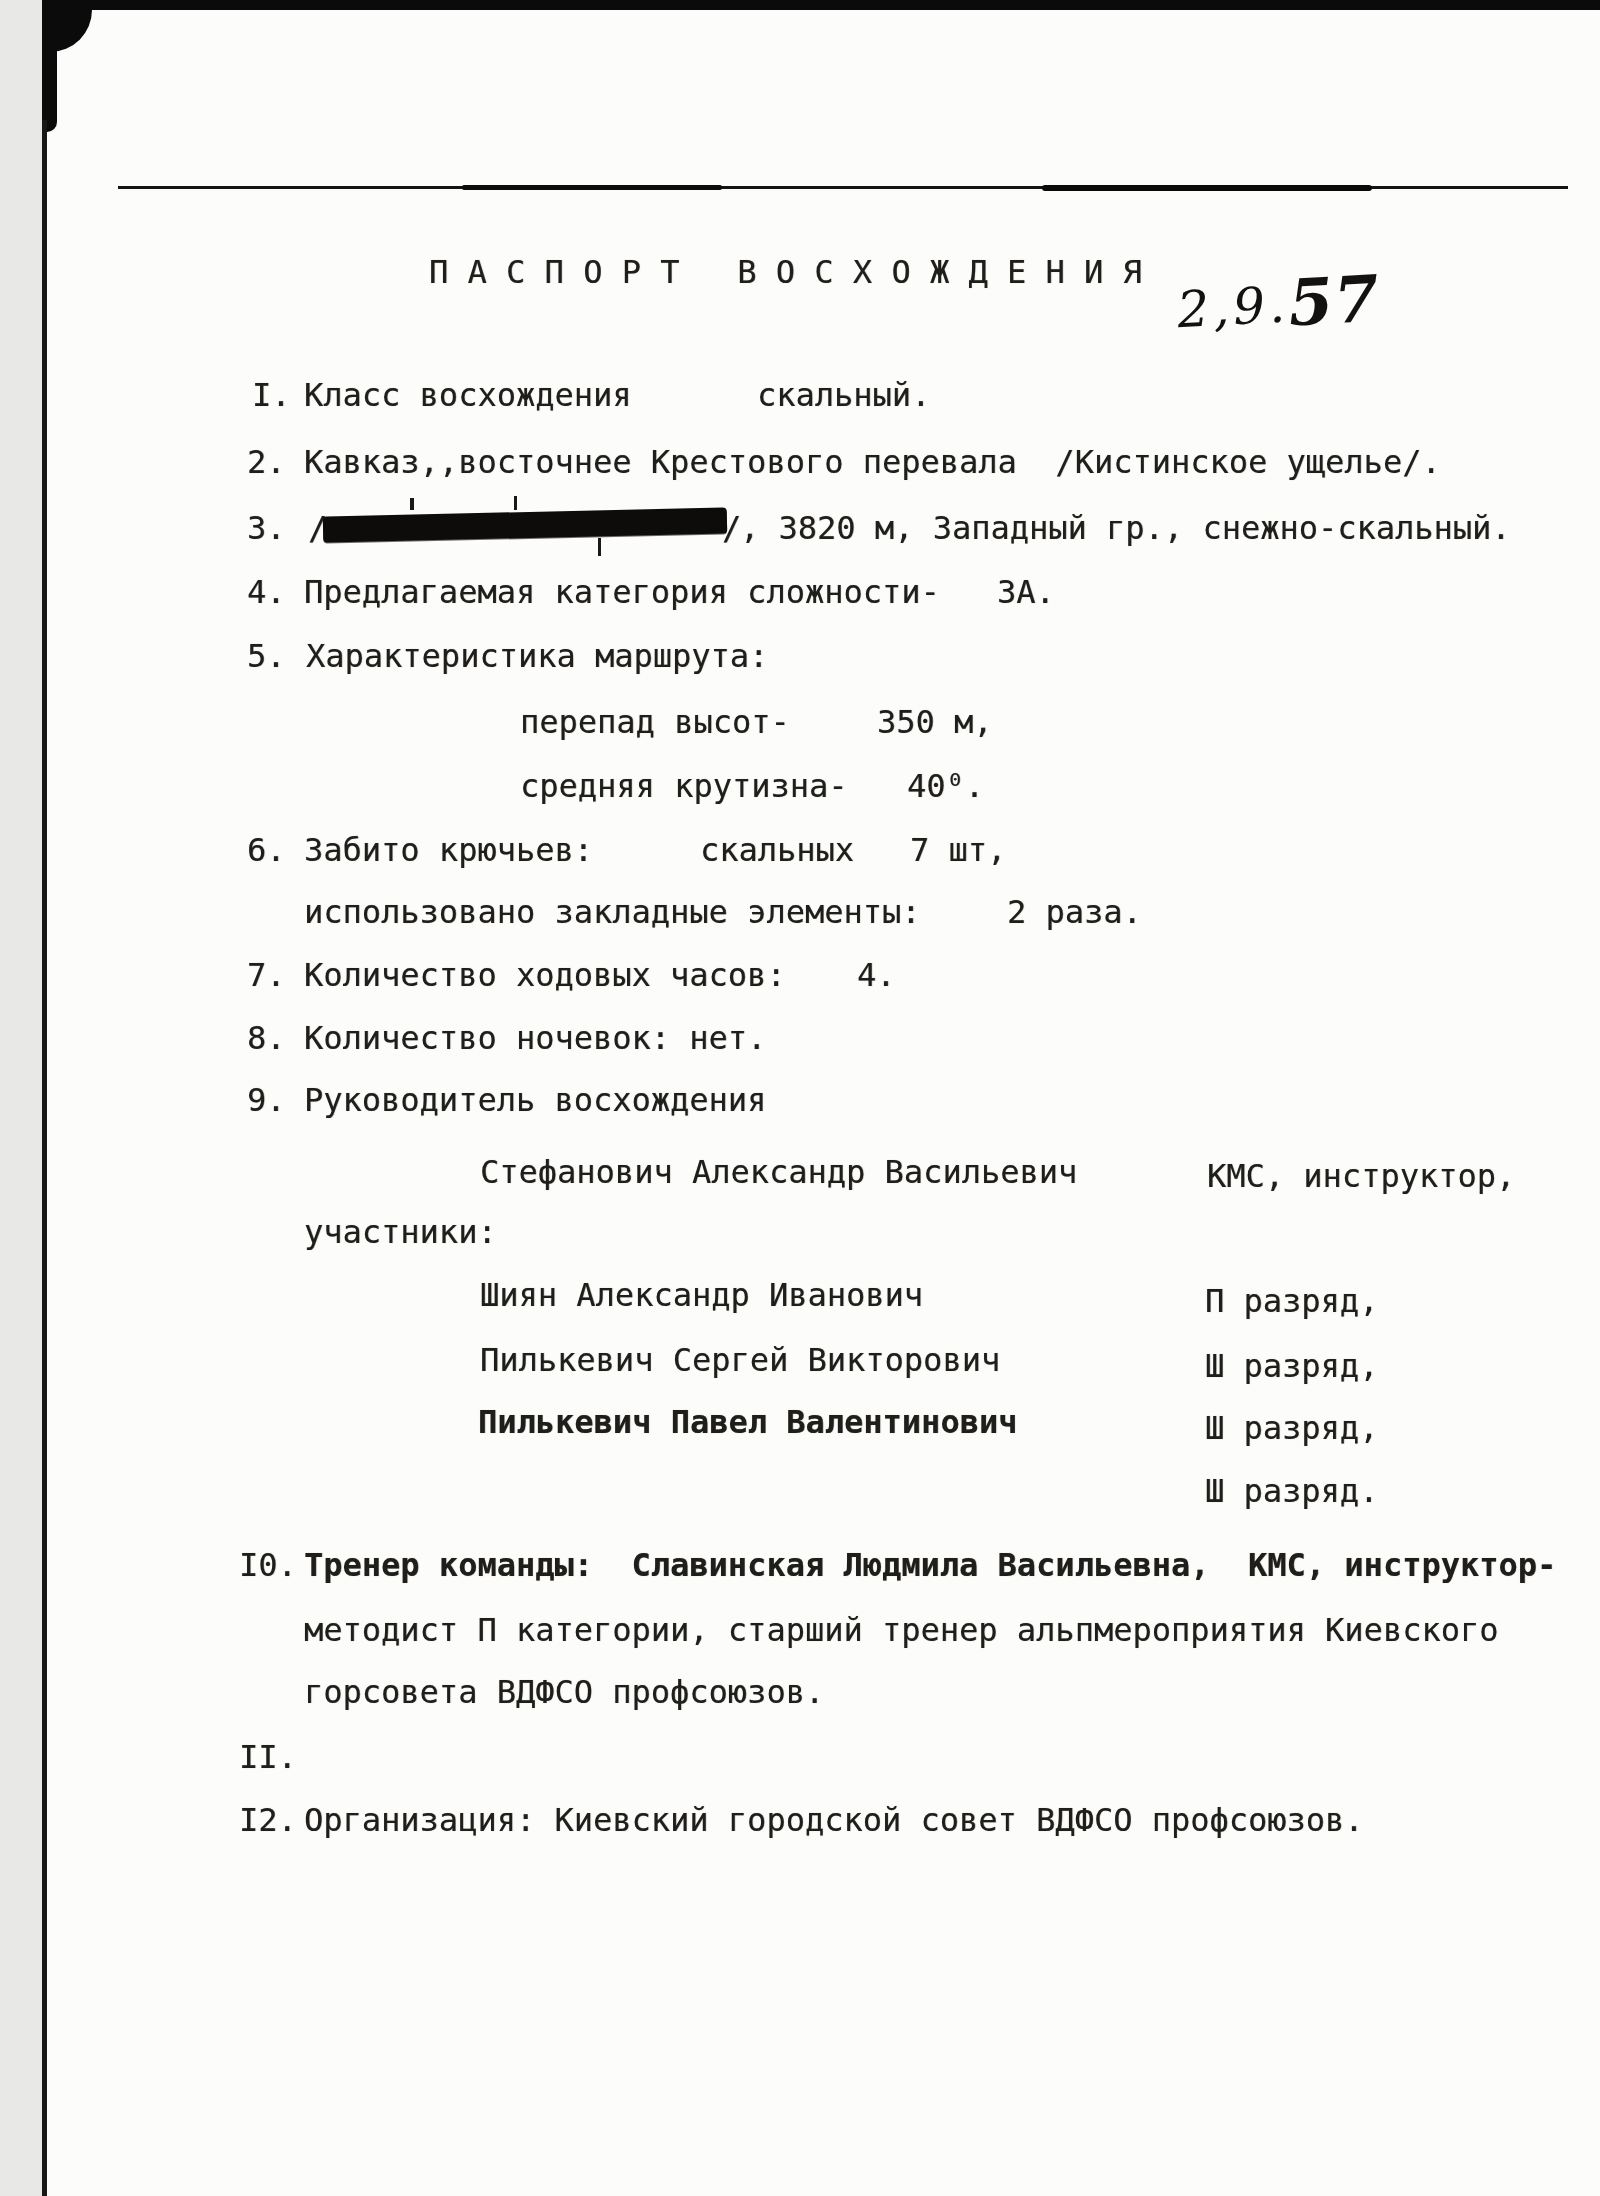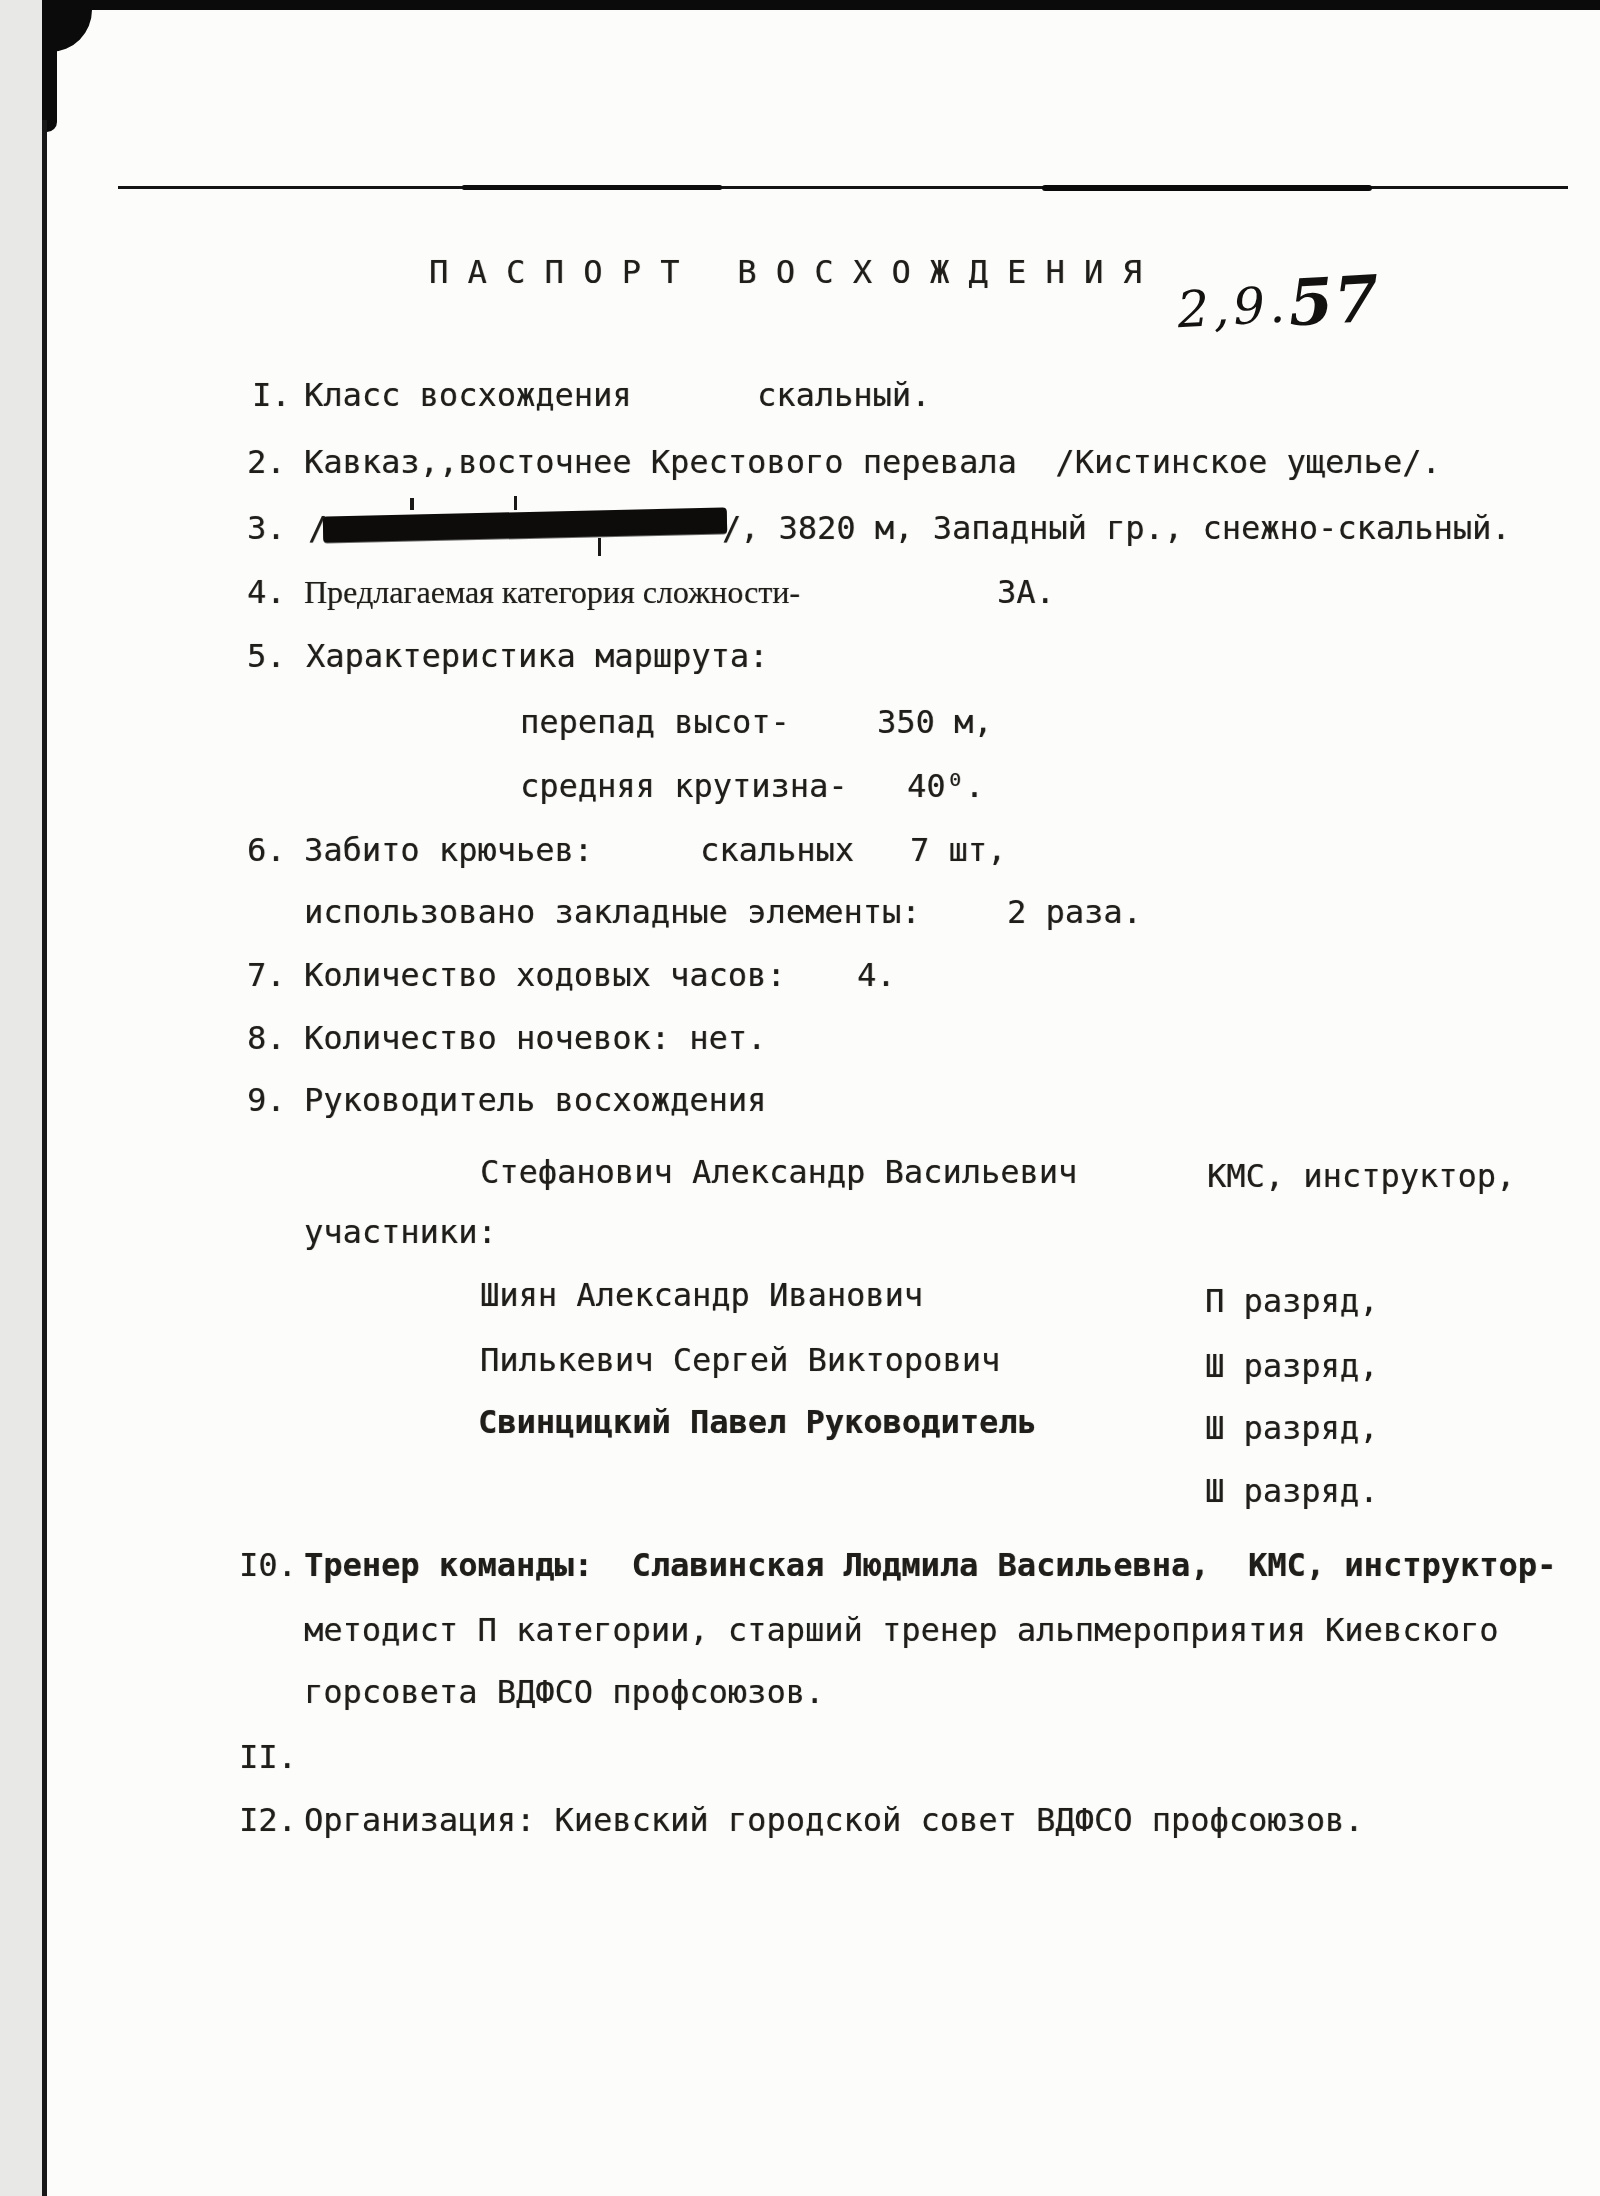--- a/index.html
+++ b/index.html
@@ -89,21 +89,21 @@
   <span class="tw" style="left:205px;top:508px;">3.</span>
   <span class="tw" style="left:266px;top:508px;">/</span>
   <div class="redaction-bar"></div>
   <div class="redaction-remnant" style="left:368px;top:498px;width:4px;height:12px;"></div>
   <div class="redaction-remnant" style="left:472px;top:496px;width:3px;height:14px;"></div>
   <div class="redaction-remnant" style="left:556px;top:538px;width:3px;height:18px;"></div>
   <span class="tw" style="left:680px;top:508px;">/</span>
   <span class="tw" style="left:698px;top:508px;">, 3820 м, Западный гр., снежно-скальный.</span>
 
   <span class="tw" style="left:205px;top:572px;">4.</span>
-  <span class="tw" style="left:262px;top:572px;font-family:Liberation Serif, serif;">Предлагаемая категория сложности-</span>
+  <span class="tw" style="left:262px;top:572px;">Предлагаемая категория сложности-</span>
   <span class="tw" style="left:955px;top:572px;">ЗА.</span>
 
   <span class="tw" style="left:205px;top:636px;">5.</span>
   <span class="tw" style="left:264px;top:636px;">Характеристика маршрута:</span>
   <span class="tw" style="left:478px;top:702px;">перепад высот-</span>
   <span class="tw" style="left:835px;top:702px;">350 м,</span>
   <span class="tw" style="left:478px;top:766px;">средняя крутизна-</span>
   <span class="tw" style="left:865px;top:766px;">40⁰.</span>
 
   <span class="tw" style="left:205px;top:830px;">6.</span>
@@ -127,21 +127,21 @@
   <span class="tw" style="left:1165px;top:1156px;">КМС, инструктор,</span>
 
   <span class="tw" style="left:262px;top:1212px;">участники:</span>
 
   <span class="tw" style="left:438px;top:1275px;">Шиян Александр Иванович</span>
   <span class="tw" style="left:1163px;top:1281px;">П разряд,</span>
 
   <span class="tw" style="left:438px;top:1340px;">Пилькевич Сергей Викторович</span>
   <span class="tw" style="left:1163px;top:1346px;">Ш разряд,</span>
 
-  <span class="tw bolder" style="left:436px;top:1402px;">Свинцицкий Павел Руководитель</span>
+  <span class="tw bolder" style="left:436px;top:1402px;">Пилькевич Павел Валентинович</span>
   <span class="tw" style="left:1163px;top:1408px;">Ш разряд,</span>
 
   <span class="tw" style="left:1163px;top:1471px;">Ш разряд.</span>
 
   <span class="tw" style="left:197px;top:1545px;">I0.</span>
   <span class="tw" style="left:262px;top:1545px;font-weight:bold;">Тренер команды:  Славинская Людмила Васильевна,  КМС, инструктор-</span>
   <span class="tw" style="left:262px;top:1610px;">методист П категории, старший тренер альпмероприятия Киевского</span>
   <span class="tw" style="left:262px;top:1672px;">горсовета ВДФСО профсоюзов.</span>
 
   <span class="tw" style="left:197px;top:1737px;">II.</span>

